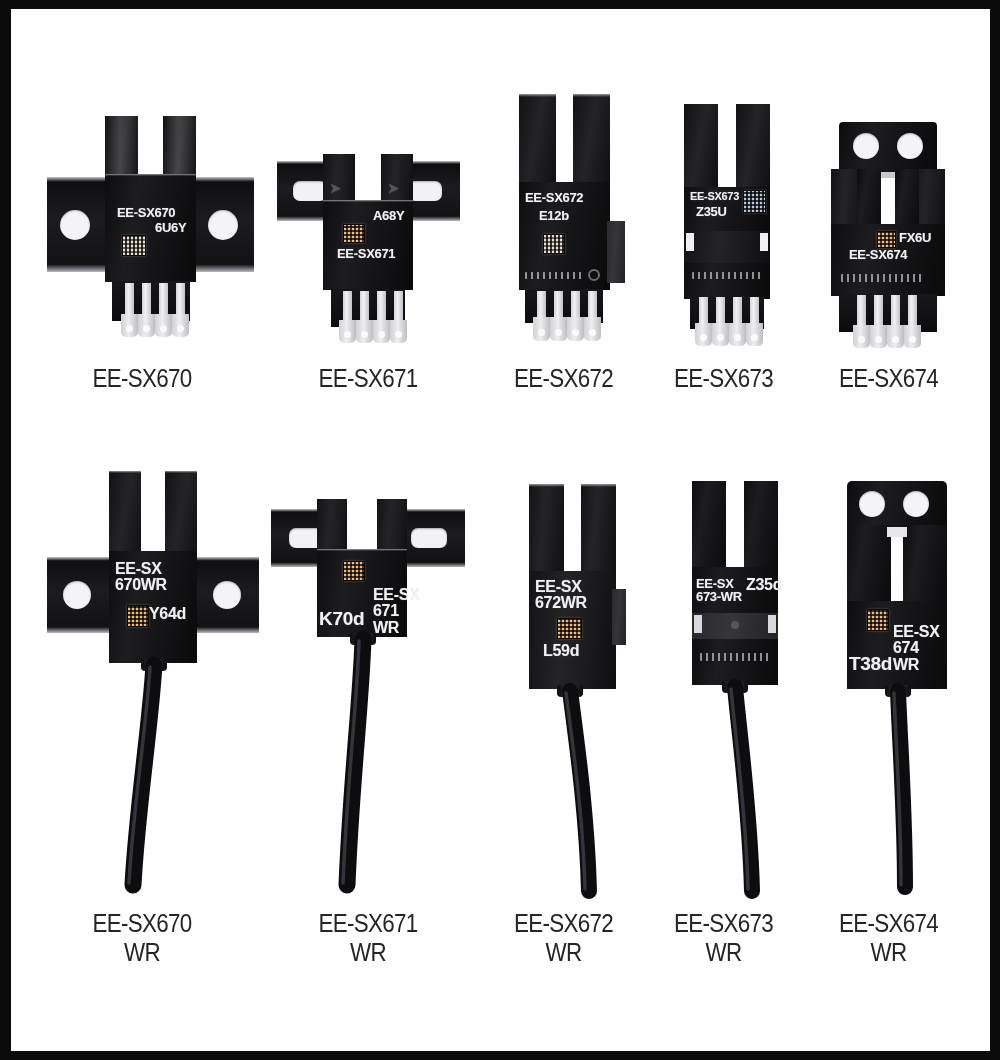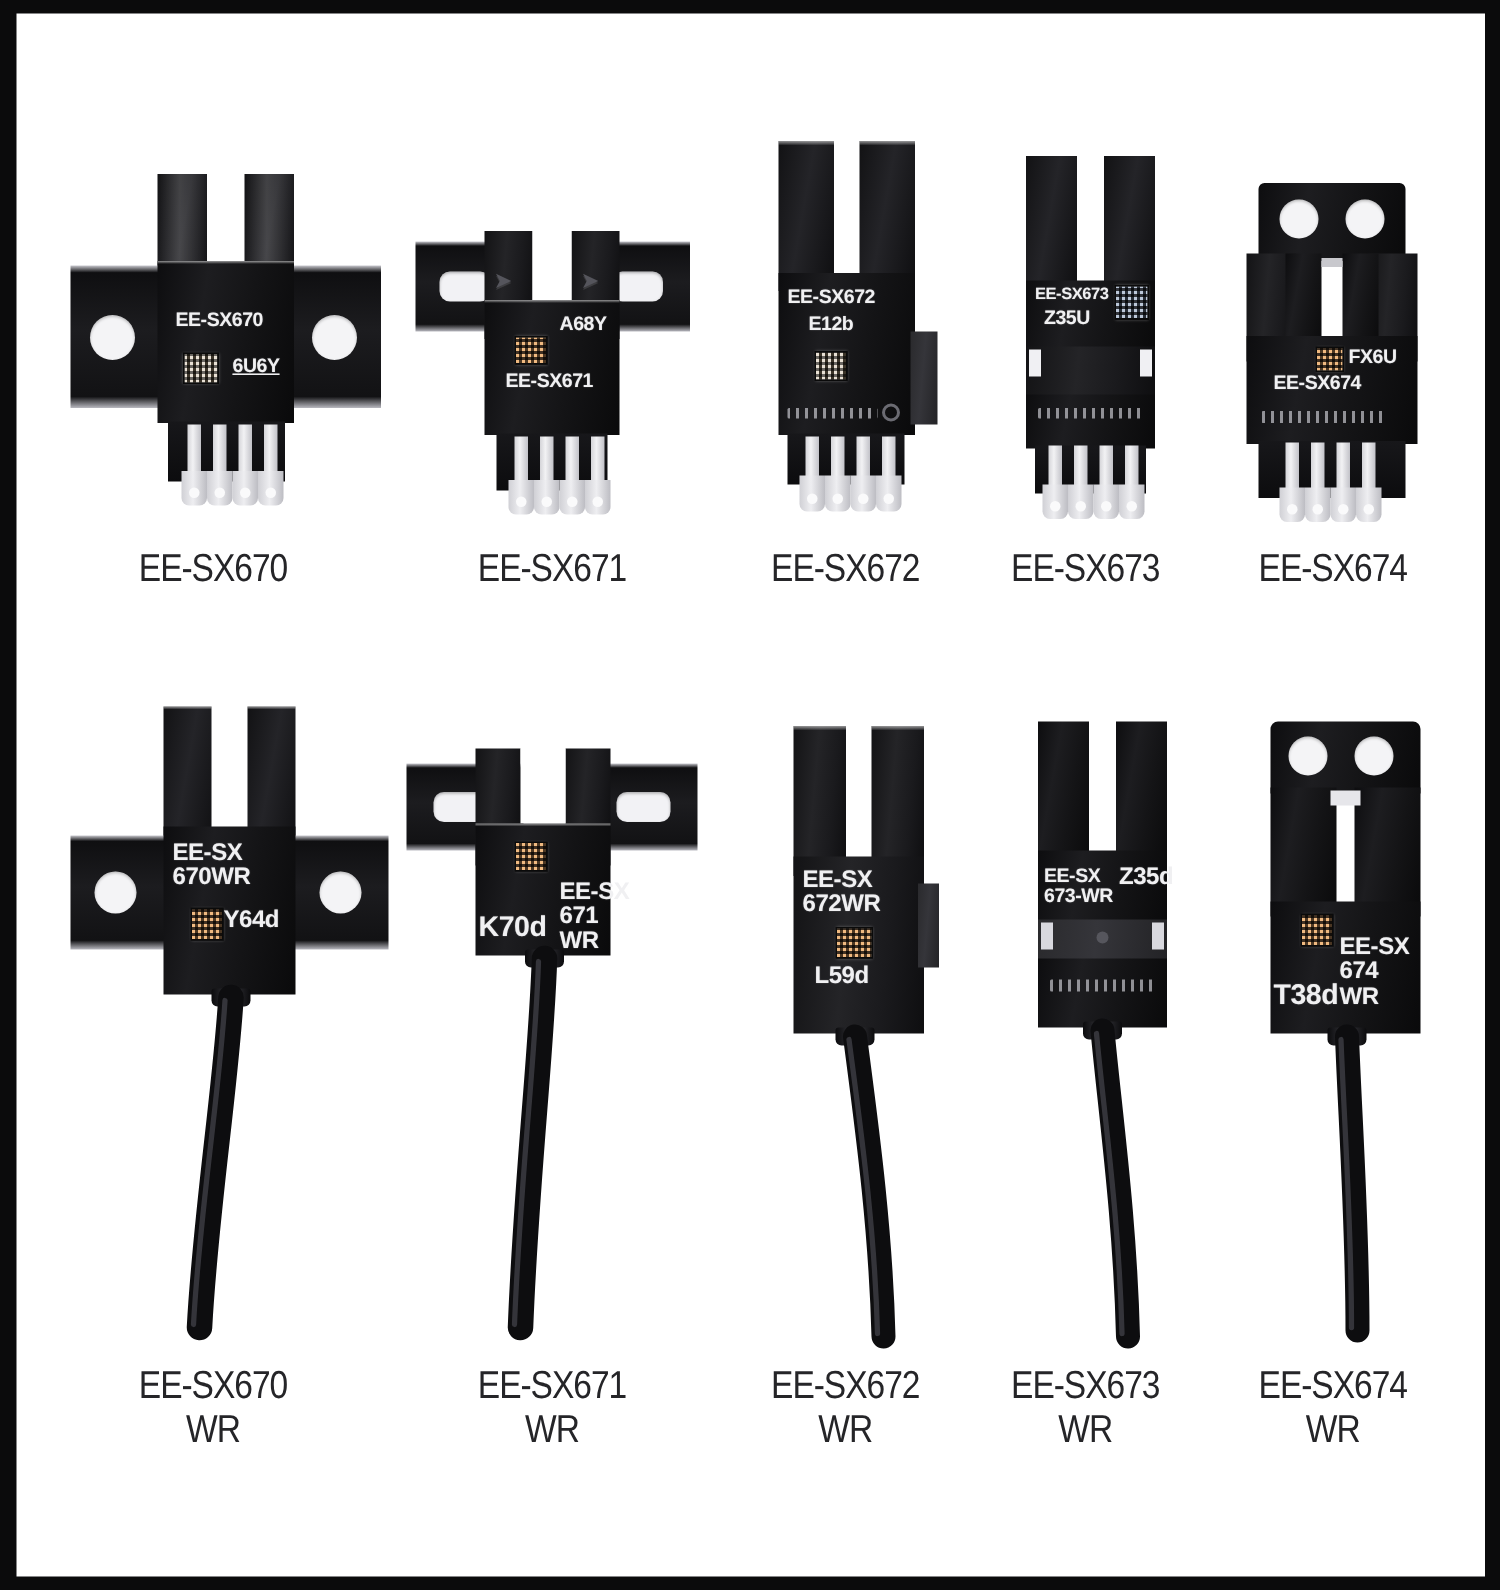--- a/index.html
+++ b/index.html
@@ -221,21 +221,21 @@
         </div>
         <div class="part mount-wing" style="left:163px; top:168px; width:62px; height:95px;">
           <div class="hole-round" style="left:16px; top:33px; width:30px; height:30px;"></div>
         </div>
 
         <div class="part body-dark" style="left:76px; top:165px; width:91px; height:108px;"></div>
         <div class="edge-hl" style="left:76px; top:165px; width:91px; height:2px;"></div>
 
         <div class="silk mid" style="left:88px; top:197px;">EE-SX670</div>
         <div class="dmcode" style="left:93px; top:226px; width:22px; height:19px;"></div>
-        <div class="silk mid" style="left:126px; top:228px;text-decoration:underline;">6U6Y</div>
+        <div class="silk mid" style="left:126px; top:212px;">6U6Y</div>
 
         <div class="pin-block" style="left:83px; top:272px; width:78px; height:40px;"></div>
         <div class="pin" style="left:96px; top:274px; width:9px; height:38px;"></div>
         <div class="pin" style="left:113px; top:274px; width:9px; height:38px;"></div>
         <div class="pin" style="left:130px; top:274px; width:9px; height:38px;"></div>
         <div class="pin" style="left:147px; top:274px; width:9px; height:38px;"></div>
         <div class="pin-foot" style="left:92px; top:305px; width:17px; height:23px;">
             <div class="pin-eye" style="left:5px; top:11px; width:7px; height:7px;"></div>
           </div>
         <div class="pin-foot" style="left:109px; top:305px; width:17px; height:23px;">

